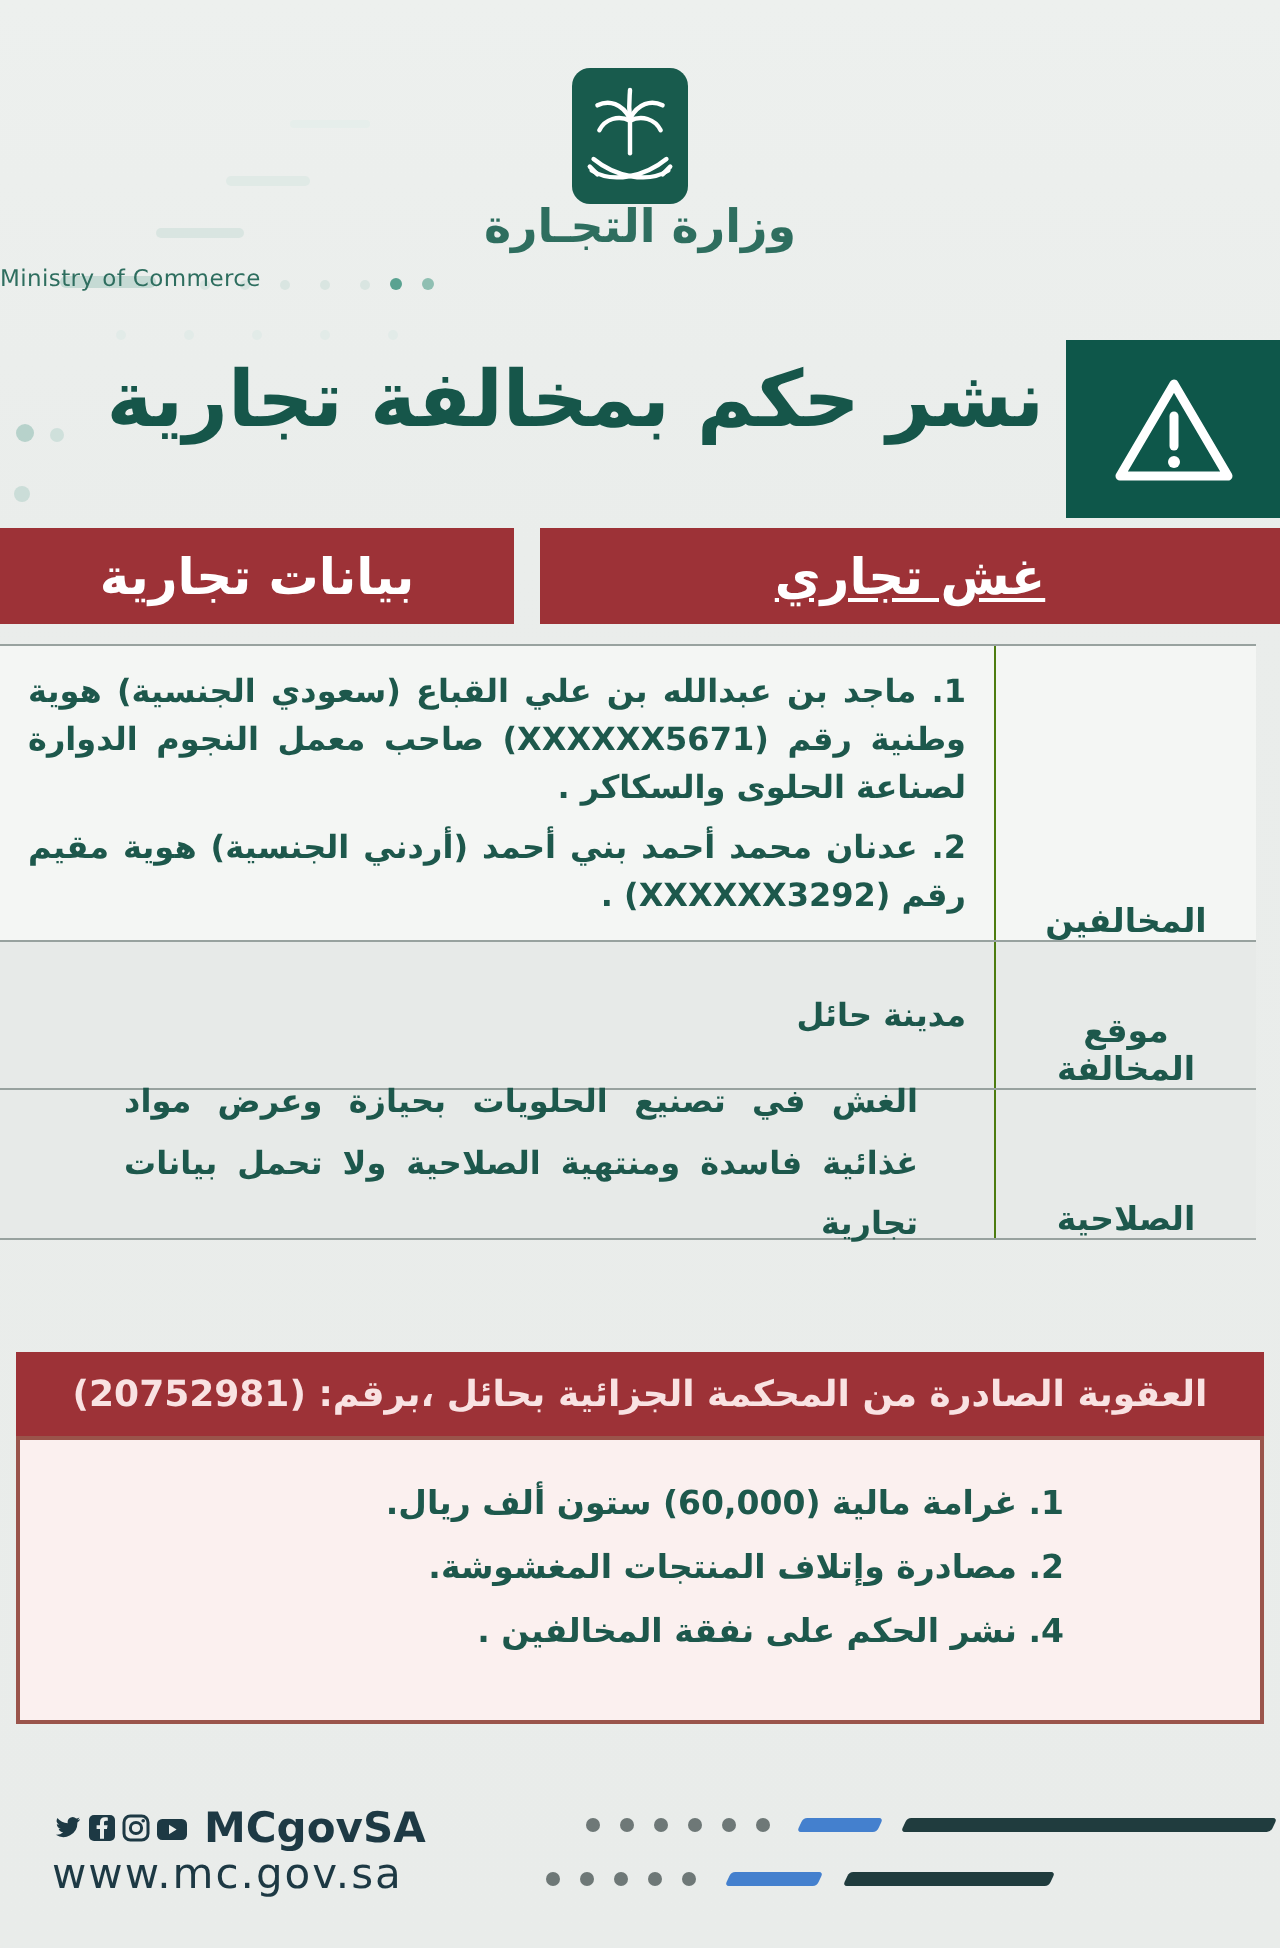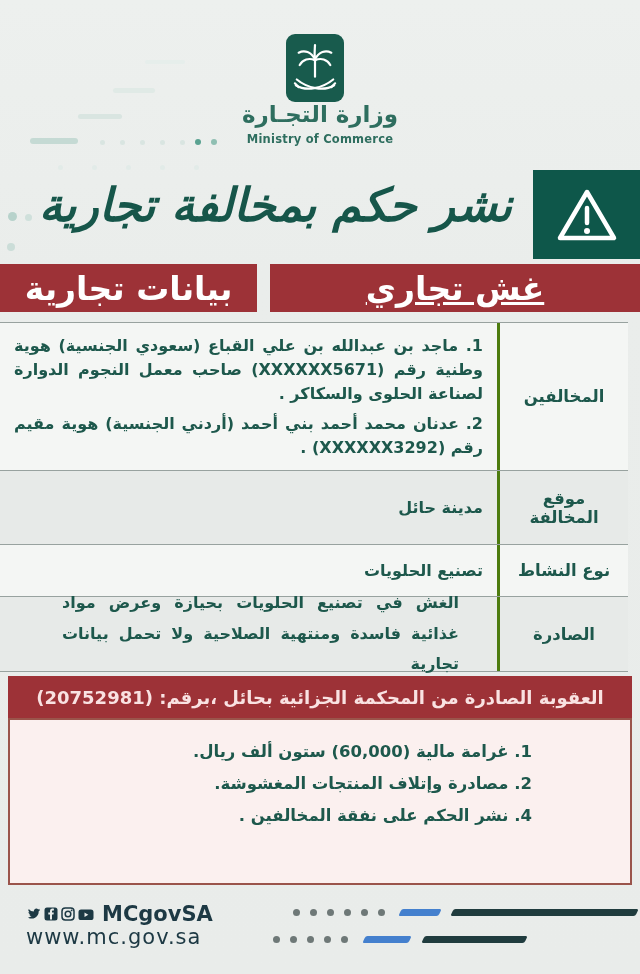--- a/index.html
+++ b/index.html
@@ -16,36 +16,36 @@
   .logo-box{
     position:absolute;left:286px;top:34px;width:58px;height:68px;
     background:#185B4D;border-radius:9px;
     display:flex;align-items:center;justify-content:center;
   }
   .logo-ar{
     position:absolute;left:0;top:101px;width:640px;text-align:center;
     color:#2E6E5F;font-size:23px;font-weight:bold;direction:rtl;
   }
   .logo-en{
-    position:absolute;left:0;top:132px;width:640px;text-align:center;
-    color:#2E6E5F;font-size:11.5px;font-weight:bold;letter-spacing:.2px;
+    position:absolute;left:0;top:132px;width:640px;text-align:left;
+    color:#2E6E5F;font-size:11.5px;font-weight:normal;letter-spacing:.2px;
   }
   
   .title{
-    position:absolute;right:128px;top:178px;margin:0;
-    color:#16564A;font-size:46px;font-weight:bold;direction:rtl;white-space:nowrap;font-style:italic;
+    position:absolute;right:118px;top:178px;margin:0;
+    color:#16564A;font-size:39px;font-weight:bold;direction:rtl;white-space:nowrap;
   }
   .warn-box{
     position:absolute;left:533px;top:170px;width:107px;height:89px;
     background:#0E574A;display:flex;align-items:center;justify-content:center;
   }
   
   .tab{
     position:absolute;top:264px;height:48px;background:#9D3237;
-    color:#FFFFFF;font-size:33px;font-weight:bold;direction:rtl;
+    color:#FFFFFF;font-size:25px;font-weight:bold;direction:rtl;
     display:flex;align-items:center;justify-content:center;
   }
   .tab-right{left:270px;width:370px;text-decoration:underline;}
   .tab-left{left:0;width:257px;}
   
   .vtable{
     position:absolute;left:0;top:322px;width:628px;
     border-top:1px solid #98A29F;
   }
   .t-row{display:flex;border-bottom:1px solid #98A29F;box-sizing:border-box;}
@@ -54,33 +54,33 @@
   .r1{height:148px;}.r2{height:74px;}.r3{height:52px;}.r4{height:75px;gap:24px;}
   .cell{box-sizing:border-box;}
   .cell.content{
     flex:1;direction:rtl;text-align:justify;padding:6px 14px;
     color:#1D584C;font-weight:bold;font-size:16px;line-height:1.5;
     display:flex;flex-direction:column;justify-content:center;
   }
   .cell.content p{margin:3px 0;}
   .r4 .content{line-height:1.9;}
   .cell.label{
-    width:131px;border-left:3px solid #4d7c0f;direction:rtl;
-    display:flex;align-items:center;justify-content:center;text-align:center;
+    width:131px;border-left:1px solid #4d7c0f;direction:rtl;
+    display:flex;align-items:flex-end;justify-content:center;text-align:center;
     color:#1D584C;font-weight:bold;font-size:16.5px;
   }
   .label-narrow{display:block;width:76px;}
   
   .penalty-header{
     position:absolute;left:8px;top:676px;width:624px;height:42px;
     background:#9D3237;color:#F9E2E2;font-size:18px;font-weight:bold;direction:rtl;
     display:flex;align-items:center;justify-content:center;
   }
   .penalty-box{
-    position:absolute;left:8px;top:718px;width:624px;height:167px;
+    position:absolute;left:8px;top:718px;width:624px;height:144px;
     background:#FBF0EF;border:2px solid #9A544B;box-sizing:border-box;
     padding:22px 98px 0 20px;direction:rtl;
   }
   .p-item{
     color:#1D584C;font-size:16.5px;font-weight:bold;text-align:right;
     margin:0 0 13px 0;
   }
   
   .social-row{
     position:absolute;left:26px;top:902px;display:flex;align-items:center;gap:3px;
@@ -161,34 +161,26 @@
       </div>
     </div>
     <div class="t-row r2">
       <div class="cell content">
         <p>مدينة حائل</p>
       </div>
       <div class="cell label">
         <span class="label-narrow">موقع المخالفة</span>
       </div>
     </div>
-    <div class="t-row r3">
-      <div class="cell content">
-        <p>تصنيع الحلويات</p>
-      </div>
-      <div class="cell label">
-        <span>نوع النشاط</span>
-      </div>
-    </div>
     <div class="t-row r4">
       <div class="cell content">
         <p>الغش في تصنيع الحلويات بحيازة وعرض مواد غذائية فاسدة ومنتهية الصلاحية ولا تحمل بيانات تجارية</p>
       </div>
       <div class="cell label">
-        <span>الصادرة</span>
+        <span>الصلاحية</span>
       </div>
     </div>
   </div>
 
   <div class="penalty-header">العقوبة الصادرة من المحكمة الجزائية بحائل ،برقم: (20752981)</div>
   <div class="penalty-box">
     <p class="p-item">1.  غرامة مالية (60,000) ستون ألف ريال.</p>
     <p class="p-item">2.  مصادرة وإتلاف المنتجات المغشوشة.</p>
     <p class="p-item">4.  نشر الحكم على نفقة المخالفين .</p>
   </div>

